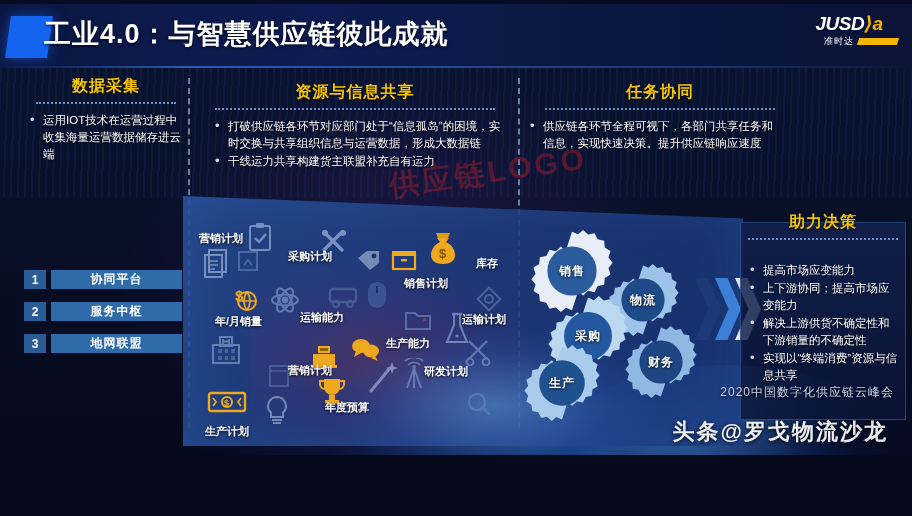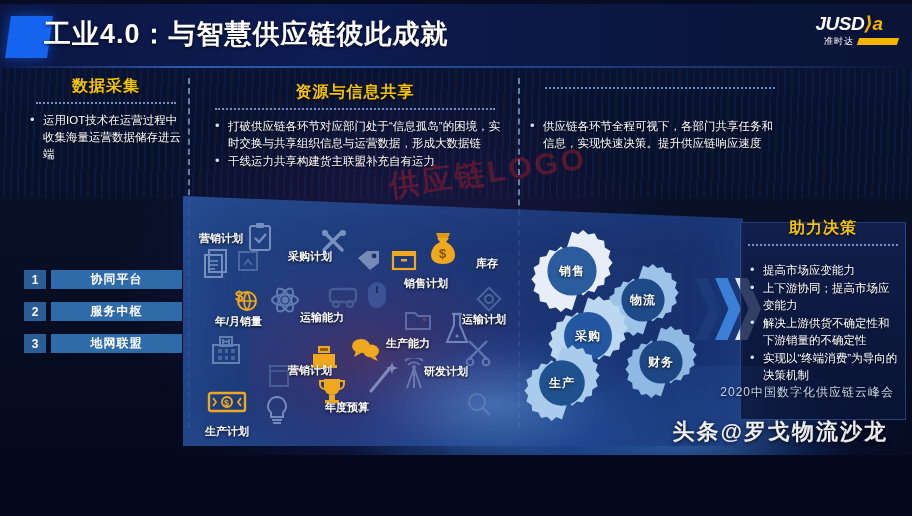--- a/index.html
+++ b/index.html
@@ -215,20 +215,21 @@
   <div class="colhead" style="left:215px; top:82px; width:280px;">
     <div class="h">资源与信息共享</div>
     <div class="dots"></div>
   </div>
   <div class="bullets" style="left:213px; top:118px; width:292px;">
     <div class="li">打破供应链各环节对应部门处于“信息孤岛”的困境，实时交换与共享组织信息与运营数据，形成大数据链</div>
     <div class="li">干线运力共享构建货主联盟补充自有运力</div>
   </div>
 
   <div class="colhead" style="left:545px; top:82px; width:230px;">
+    <div class="h">任务协同</div>
     <div class="dots"></div>
   </div>
   <div class="bullets" style="left:528px; top:118px; width:250px;">
     <div class="li">供应链各环节全程可视下，各部门共享任务和信息，实现快速决策。提升供应链响应速度</div>
   </div>
 
   <div class="numlist">
     <div class="numrow">
       <div class="n">1</div>
       <div class="lbl">协同平台</div>
@@ -471,27 +472,27 @@
     <div class="txt">生产</div>
   </div>
 
   <div class="chevs">
     <span style="left:0;   background:#1c3a78;"></span>
     <span style="left:20px; background:#3c7fd6;"></span>
     <span style="left:40px; background:#dbe8f8;"></span>
   </div>
 
   <div class="rightpanel"></div>
-  <div class="colhead" style="left:748px; top:218px; width:150px;">
+  <div class="colhead" style="left:748px; top:212px; width:150px;">
     <div class="h">助力决策</div>
     <div class="dots"></div>
   </div>
   <div class="bullets" style="left:748px; top:262px; width:152px;">
     <div class="li">提高市场应变能力</div>
     <div class="li">上下游协同；提高市场应变能力</div>
     <div class="li">解决上游供货不确定性和下游销量的不确定性</div>
-    <div class="li">实现以“终端消费”为导向的决策机制</div>
+    <div class="li">实现以“终端消费”资源与信息共享</div>
   </div>
 
   <div class="footer-sub">2020中国数字化供应链云峰会</div>
   <div class="watermark">头条@罗戈物流沙龙</div>
 
 </div>
 
 </body></html>

